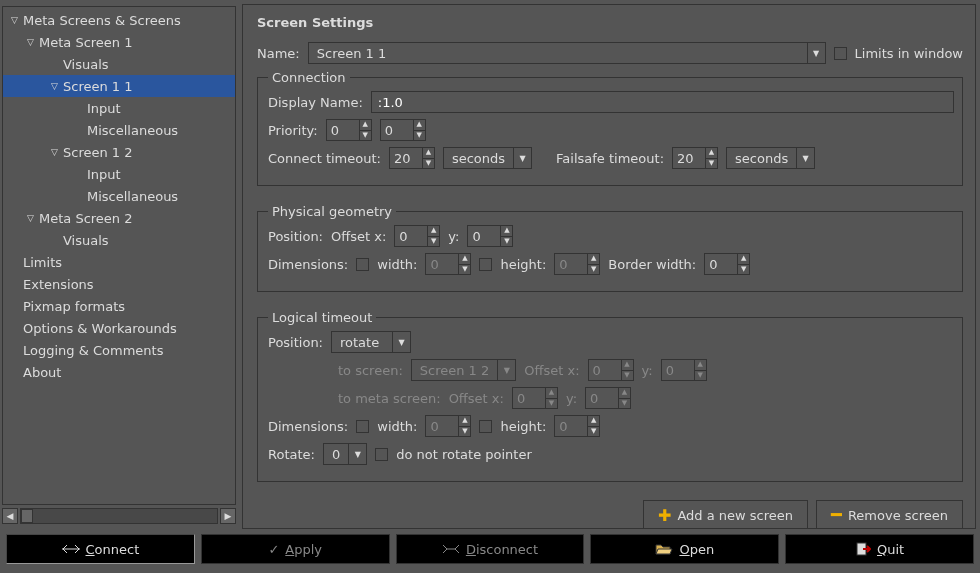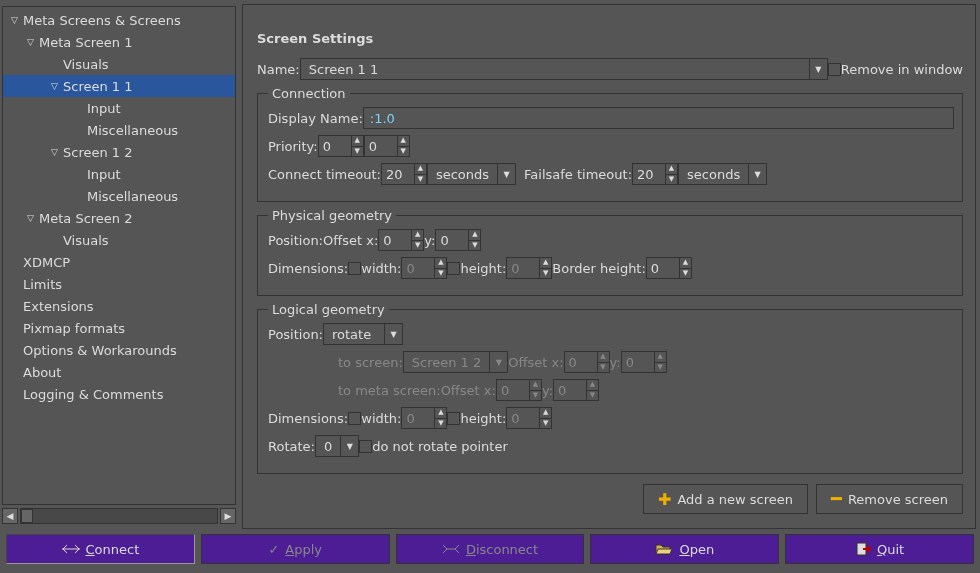--- a/index.html
+++ b/index.html
@@ -23,33 +23,33 @@
   .indent-2 { padding-left: 48px; }
   .indent-3 { padding-left: 72px; }
   .expander { font-size: 9px; width: 12px; display: inline-block; }
   .scrollbars { display: flex; align-items: center; height: 18px; margin: 0 2px 4px 2px; gap:2px; }
   .hscroll { flex:1; height: 16px; border: 1px solid #333; background: #484848; position: relative; }
   .hscroll .thumb { position:absolute; left:0; top:0; bottom:0; width:12px; background:#666; border:1px solid #333; }
   .sb-btn { width:16px; height:16px; border:1px solid #333; background:#666; font-size:9px; display:flex; align-items:center; justify-content:center; }
 
   .content { flex:1; padding: 4px 4px 0 0; }
   .panel { border: 1px solid #333; height: 100%; padding: 6px 12px 6px 14px; overflow:hidden; }
-  .panel-title { font-weight: bold; margin: 20px 0 12px 0; }
-
-  .row { display:flex; align-items:center; margin-bottom:6px; }
+  .panel-title { font-weight: bold; margin: 4px 0 12px 0; }
+
+  .row { display:flex; align-items:center; gap:8px; margin-bottom:6px; }
   .label { white-space: nowrap; }
 
-  fieldset { border: 1px solid #333; margin: 4px 0 6px 0; padding: 6px 8px 10px 10px; }
+  fieldset { border: 1px solid #333; margin: 4px 0 18px 0; padding: 6px 8px 10px 10px; }
   fieldset legend { padding: 0 4px; }
 
   input[type=text] {
     background: #555; color: #dcdcdc; border: 1px solid #333;
     height: 22px; padding: 0 6px; font-family: inherit; font-size: inherit;
   }
-  input[readonly] { color: #7dd3fc; }
+  input[readonly] { color: #ffffff; }
   .spin { display:flex; border:1px solid #333; height:22px; align-items:stretch; }
   .spin input { border:none; width: 32px; background:#555; color:#dcdcdc; text-align:left; padding:0 4px; font-family:inherit; font-size:inherit; }
   .spin input:disabled { color:#888; }
   .spin-btns { display:flex; flex-direction:column; width:12px; }
   .spin-btns div { width:12px; height:10px; border-left:1px solid #333; font-size:7px; text-align:center; line-height:9px; background:#555; }
   .spin-btns div+div { border-top:1px solid #333; }
 
   .select { display:flex; border:1px solid #333; height:22px; align-items:stretch; background:#555; }
   .select span { padding:0 8px; display:flex; align-items:center; min-width:60px; }
   .select span.disabled { color:#888; }
@@ -62,21 +62,21 @@
   .action-bar { display:flex; justify-content:flex-end; gap:8px; margin-top:10px; }
   .btn {
     border:1px solid #333; background:#555; height:30px; padding:0 14px;
     display:flex; align-items:center; gap:6px; cursor:pointer; font-family:inherit; font-size:inherit; color:#dcdcdc;
   }
   .plus-icon { color:#f0b000; font-weight:bold; font-size:16px; }
   .minus-icon { color:#f0b000; font-weight:bold; font-size:18px; line-height:10px; }
 
   .bottombar { display:flex; height:40px; align-items:center; padding:0 6px; gap:6px; }
   .bottombar .bbtn {
-    flex:1; height:30px; border:1px solid #333; background:#4c1d95;
+    flex:1; height:30px; border:1px solid #333; background:#000000;
     display:flex; align-items:center; justify-content:center; gap:6px; cursor:pointer;
   }
   .bbtn.pressed { border:1px solid #999; border-style:inset; }
   .bbtn.disabledBtn { color:#888; }
   .under { text-decoration: underline; }
   svg { display:block; }
 </style>
 </head>
 <body>
 
@@ -123,45 +123,41 @@
         <div class="tree-item indent-1">
             <span class="expander">▽</span>
             <span>Meta Screen 2</span>
           </div>
         <div class="tree-item indent-2">
             <span class="expander"></span>
             <span>Visuals</span>
           </div>
         <div class="tree-item indent-0">
             <span class="expander"></span>
-            <span>XDMCP</span>
-          </div>
-        <div class="tree-item indent-0">
-            <span class="expander"></span>
             <span>Limits</span>
           </div>
         <div class="tree-item indent-0">
             <span class="expander"></span>
             <span>Extensions</span>
           </div>
         <div class="tree-item indent-0">
             <span class="expander"></span>
             <span>Pixmap formats</span>
           </div>
         <div class="tree-item indent-0">
             <span class="expander"></span>
             <span>Options &amp; Workarounds</span>
           </div>
         <div class="tree-item indent-0">
             <span class="expander"></span>
+            <span>Logging &amp; Comments</span>
+          </div>
+        <div class="tree-item indent-0">
+            <span class="expander"></span>
             <span>About</span>
-          </div>
-        <div class="tree-item indent-0">
-            <span class="expander"></span>
-            <span>Logging &amp; Comments</span>
           </div>
       </div>
     </div>
     <div class="scrollbars">
       <div class="sb-btn">◀</div>
       <div class="hscroll">
           <div class="thumb"></div>
         </div>
       <div class="sb-btn">▶</div>
     </div>
@@ -171,21 +167,21 @@
     <div class="panel">
       <div class="panel-title">Screen Settings</div>
 
       <div class="row">
         <span class="label">Name:</span>
         <div class="select" style="flex:1">
           <span style="flex:1">Screen 1 1</span>
           <div class="dd">▼</div>
         </div>
         <span class="chk"></span>
-        <span class="label">Remove in window</span>
+        <span class="label">Limits in window</span>
       </div>
 
       <fieldset>
         <legend>Connection</legend>
         <div class="row">
           <span class="label">Display Name:</span>
           <input type="text" readonly="" style="flex: 1 1 0%;" value=":1.0">
         </div>
         <div class="row">
           <span class="label">Priority:</span>
@@ -267,33 +263,33 @@
             </div>
           <span class="chk"></span>
           <span class="label">height:</span>
           <div class="spin">
               <input disabled="" value="0" style="">
               <div class="spin-btns">
                 <div>▲</div>
                 <div>▼</div>
               </div>
             </div>
-          <span class="label">Border height:</span>
+          <span class="label">Border width:</span>
           <div class="spin">
               <input value="0" style="">
               <div class="spin-btns">
                 <div>▲</div>
                 <div>▼</div>
               </div>
             </div>
         </div>
       </fieldset>
 
       <fieldset>
-        <legend>Logical geometry</legend>
+        <legend>Logical timeout</legend>
         <div class="row">
           <span class="label">Position:</span>
           <div class="select">
               <span>rotate</span>
               <div class="dd">▼</div>
             </div>
         </div>
         <div class="row disabled-row" style="padding-left:70px">
           <span class="label">to screen:</span>
           <div class="select">

